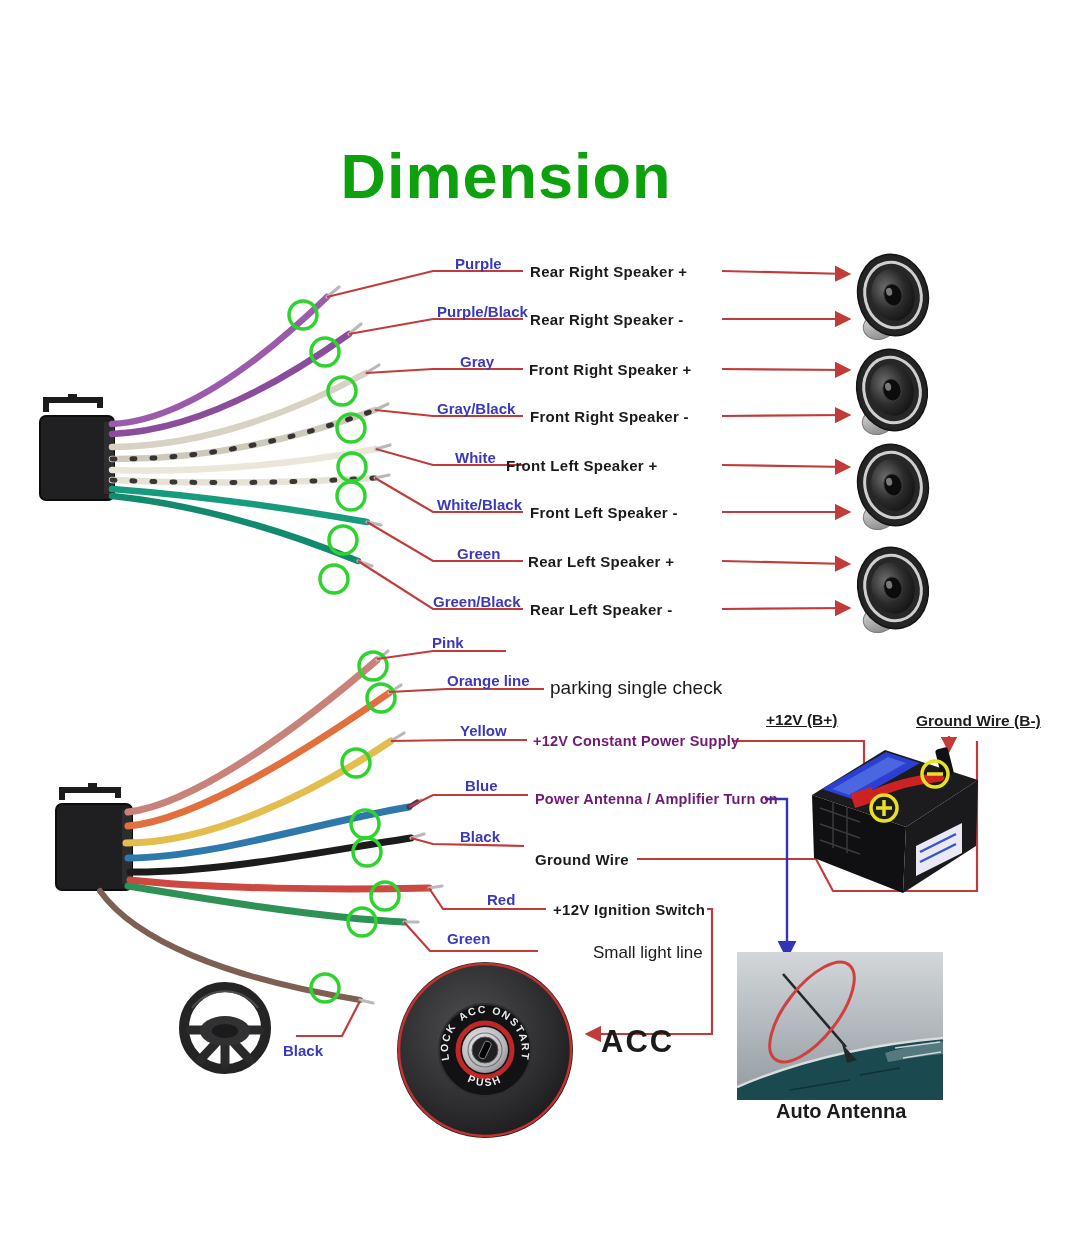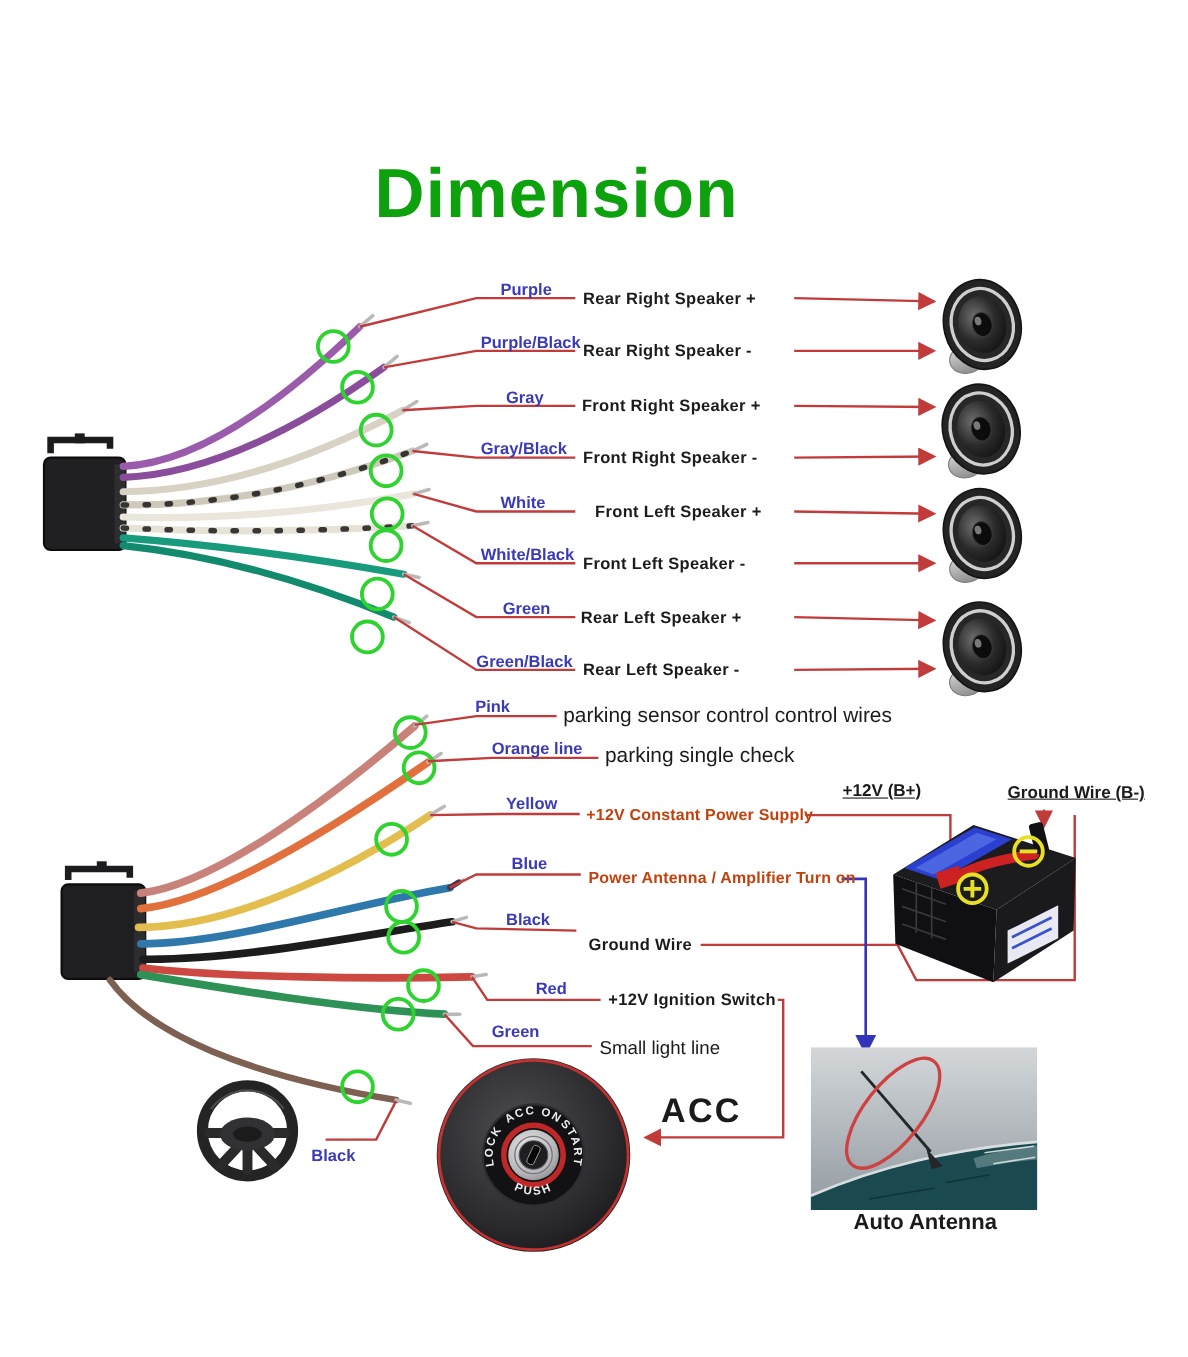--- a/index.html
+++ b/index.html
@@ -2,25 +2,25 @@
 <html><head>
 <meta charset="utf-8">
 <style>
   html,body{margin:0;padding:0;background:#fff;}
   .canvas{position:relative;width:1080px;height:1234px;background:#ffffff;overflow:hidden;
           font-family:"Liberation Sans",sans-serif;}
   .abs{position:absolute;white-space:nowrap;}
   .title{font-size:63px;font-weight:bold;color:#0ea10e;letter-spacing:1px;}
   .wlbl{color:#3a3ab8;font-weight:bold;font-size:15px;text-align:center;}
   .flbl{color:#1b1b1b;font-weight:bold;font-size:15px;letter-spacing:.3px;}
-  .flbl-sm{color:#c2410c;font-weight:bold;font-size:14.5px;letter-spacing:.2px;}
+  .flbl-sm{color:#701a75;font-weight:bold;font-size:14.5px;letter-spacing:.2px;}
   .plbl{color:#1b1b1b;font-size:19px;}
-  .plbl-sm{color:#1b1b1b;font-size:17px;}
+  .plbl-sm{color:#1b1b1b;font-size:17px;margin-left:48px;}
   .blbl{color:#1b1b1b;font-weight:bold;font-size:15.5px;text-decoration:underline;}
-  .acc{color:#1b1b1b;font-weight:bold;font-size:31px;letter-spacing:2px;}
+  .acc{color:#1b1b1b;font-weight:bold;font-size:31px;letter-spacing:2px;margin-top:32px;}
   .capb{color:#1b1b1b;font-weight:bold;font-size:20px;text-align:right;}
   .cap{color:#262626;font-size:20px;}
   svg{position:absolute;left:0;top:0;}
   svg text{font-family:"Liberation Sans",sans-serif;}
 </style>
 </head>
 <body>
 
 <div class="canvas">
 
@@ -272,35 +272,34 @@
   <div class="abs wlbl" style="left:437px;top:400px">Gray/Black</div>
   <div class="abs wlbl" style="left:455px;top:449px">White</div>
   <div class="abs wlbl" style="left:437px;top:496px">White/Black</div>
   <div class="abs wlbl" style="left:457px;top:545px">Green</div>
   <div class="abs wlbl" style="left:433px;top:593px">Green/Black</div>
 
   <div class="abs flbl" style="left:530px;top:263px">Rear Right Speaker +</div>
   <div class="abs flbl" style="left:530px;top:311px">Rear Right Speaker -</div>
   <div class="abs flbl" style="left:529px;top:361px">Front Right Speaker +</div>
   <div class="abs flbl" style="left:530px;top:408px">Front Right Speaker -</div>
-  <div class="abs flbl" style="left:541px;top:457px">Front Left Speaker +</div>
+  <div class="abs flbl" style="left:506px;top:457px">Front Left Speaker +</div>
   <div class="abs flbl" style="left:530px;top:504px">Front Left Speaker -</div>
   <div class="abs flbl" style="left:528px;top:553px">Rear Left Speaker +</div>
   <div class="abs flbl" style="left:530px;top:601px">Rear Left Speaker -</div>
 
   <div class="abs wlbl" style="left:432px;top:634px">Pink</div>
   <div class="abs wlbl" style="left:447px;top:672px">Orange line</div>
   <div class="abs wlbl" style="left:460px;top:722px">Yellow</div>
   <div class="abs wlbl" style="left:465px;top:777px">Blue</div>
   <div class="abs wlbl" style="left:460px;top:828px">Black</div>
   <div class="abs wlbl" style="left:487px;top:891px">Red</div>
   <div class="abs wlbl" style="left:447px;top:930px">Green</div>
   <div class="abs wlbl" style="left:283px;top:1042px">Black</div>
 
-  <div class="abs plbl" style="left:512px;top:640px">parking sensor control control wires</div>
   <div class="abs plbl" style="left:550px;top:677px">parking single check</div>
   <div class="abs flbl-sm" style="left:533px;top:733px">+12V Constant Power Supply</div>
   <div class="abs flbl-sm" style="left:535px;top:791px">Power Antenna / Amplifier Turn on</div>
   <div class="abs flbl" style="left:535px;top:851px">Ground Wire</div>
   <div class="abs flbl" style="left:553px;top:901px">+12V Ignition Switch</div>
   <div class="abs plbl-sm" style="left:545px;top:943px">Small light line</div>
 
   <div class="abs blbl" style="left:766px;top:711px">+12V (B+)</div>
   <div class="abs blbl" style="left:916px;top:712px">Ground Wire (B-)</div>
 

